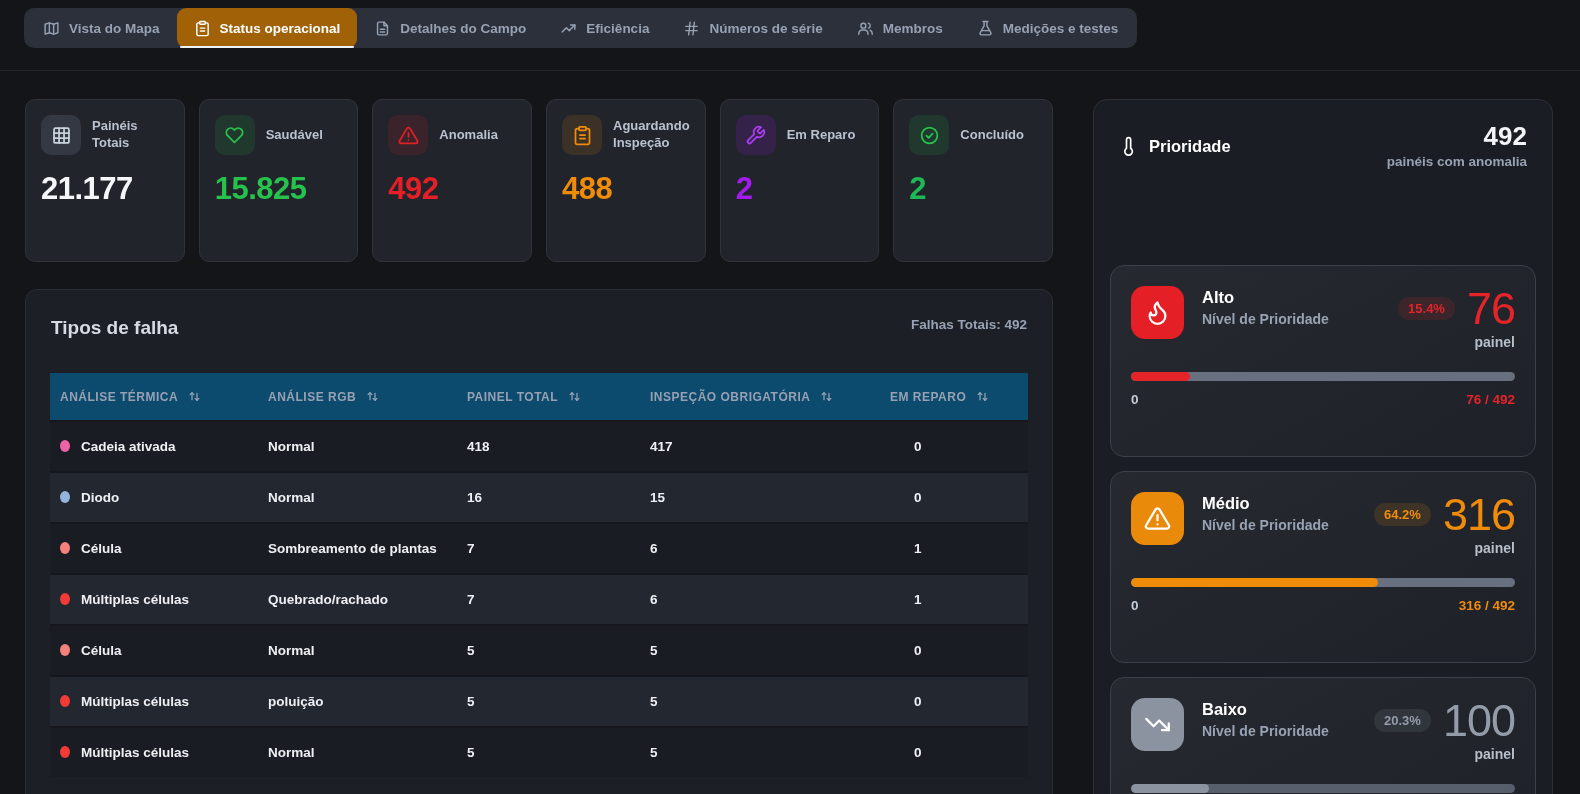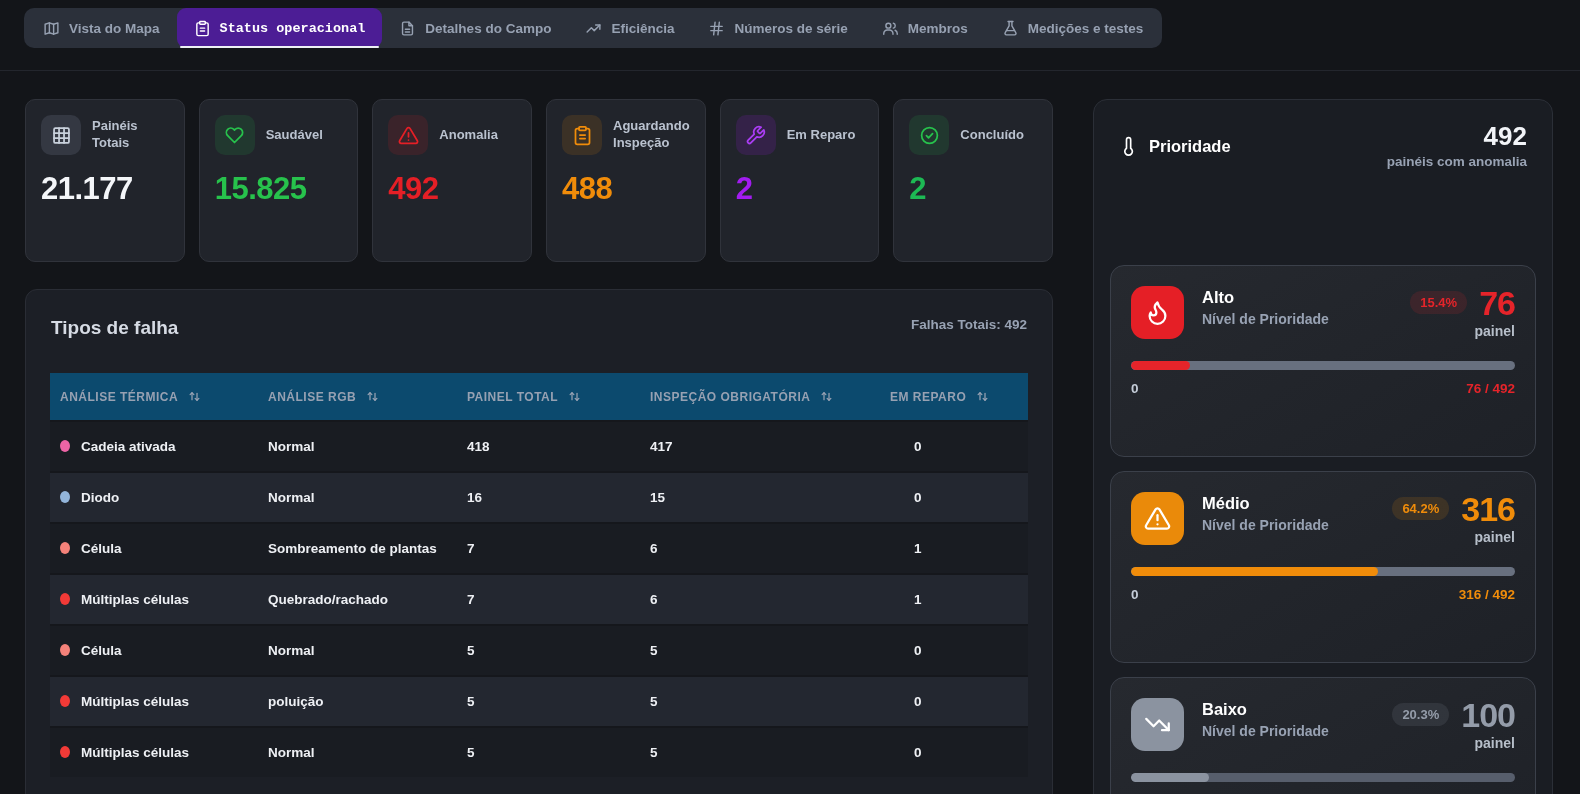--- a/index.html
+++ b/index.html
@@ -7,21 +7,21 @@
        font-family:"Liberation Sans","DejaVu Sans",sans-serif;
        -webkit-font-smoothing:antialiased;}
 
   
   .tabbar{position:absolute;left:24px;top:8px;height:40px;background:#2b303a;
           border-radius:10px;display:flex;align-items:stretch;padding:0 2px;}
   .tab{display:flex;align-items:center;gap:9px;padding:0 17px;color:#97a1b2;
        font-size:13.5px;font-weight:700;border-radius:9px;position:relative;cursor:pointer;white-space:nowrap;}
   .tab .ticon{width:17px;height:17px;display:inline-flex;flex:none;}
   .tab .ticon svg{width:100%;height:100%;}
-  .tab.active{background:#4c1d95;color:#ffffff;font-family:Liberation Mono, monospace;}
+  .tab.active{background:#a16207;color:#ffffff;}
   .tab.active::after{content:"";position:absolute;left:3px;right:3px;bottom:0;height:2.5px;
                      background:#eef1f5;border-radius:2px;}
   .topdivider{position:absolute;top:70px;left:0;right:0;height:1px;background:#23262d;}
 
   
   .main{position:absolute;top:99px;left:25px;right:27px;display:flex;gap:40px;}
   .left-col{width:1028px;flex:none;display:flex;flex-direction:column;}
 
   
   .stats-row{display:flex;gap:14px;height:163px;}
@@ -71,21 +71,21 @@
   .prio-top{display:flex;align-items:flex-start;}
   .prio-tile{width:53px;height:53px;border-radius:14px;color:#ffffff;display:flex;
              align-items:center;justify-content:center;flex:none;}
   .prio-tile svg{width:27px;height:27px;}
   .prio-names{margin-left:18px;margin-top:2px;}
   .prio-name{font-size:16.5px;font-weight:800;color:#ffffff;}
   .prio-sub{font-size:14px;font-weight:600;color:#98a2b3;margin-top:4px;}
   .prio-right{margin-left:auto;text-align:right;}
   .prio-valrow{display:flex;align-items:center;gap:12px;justify-content:flex-start;}
   .badge{font-size:13px;font-weight:800;padding:4px 10px;border-radius:999px;}
-  .prio-value{font-size:34px;font-weight:700;letter-spacing:-1px;line-height:1;}
+  .prio-value{font-size:45px;font-weight:400;letter-spacing:-1px;line-height:1;}
   .prio-unit{font-size:14px;font-weight:700;color:#b7bfca;margin-top:3px;}
   .bar{margin-top:22px;height:9px;border-radius:6px;background:#68707f;overflow:hidden;}
   .prio-card.baixo .bar{background:#575e6c;}
   .bar-fill{height:100%;border-radius:6px;}
   .prio-bottom{display:flex;justify-content:space-between;margin-top:11px;
                font-size:13.5px;font-weight:800;}
   .prio-min{color:#c4ccd8;}
 </style>
 </head>
 <body>

